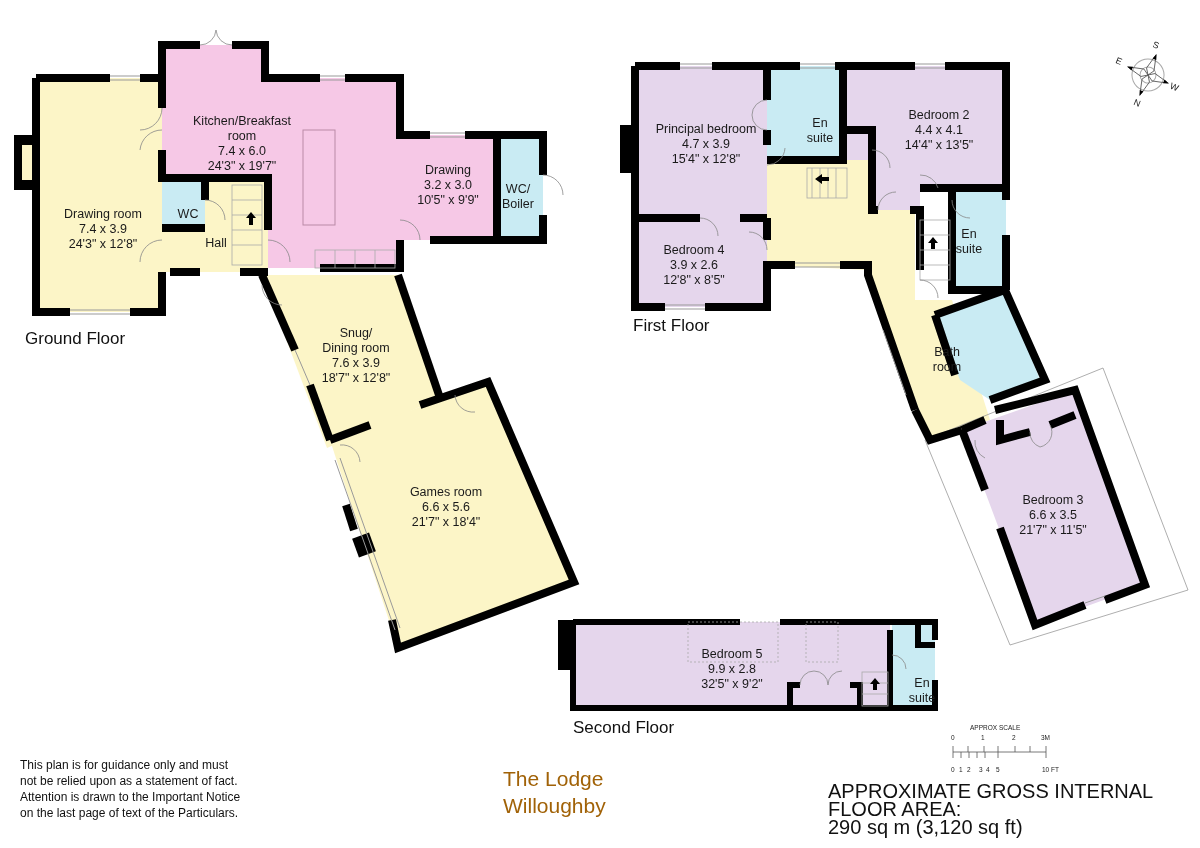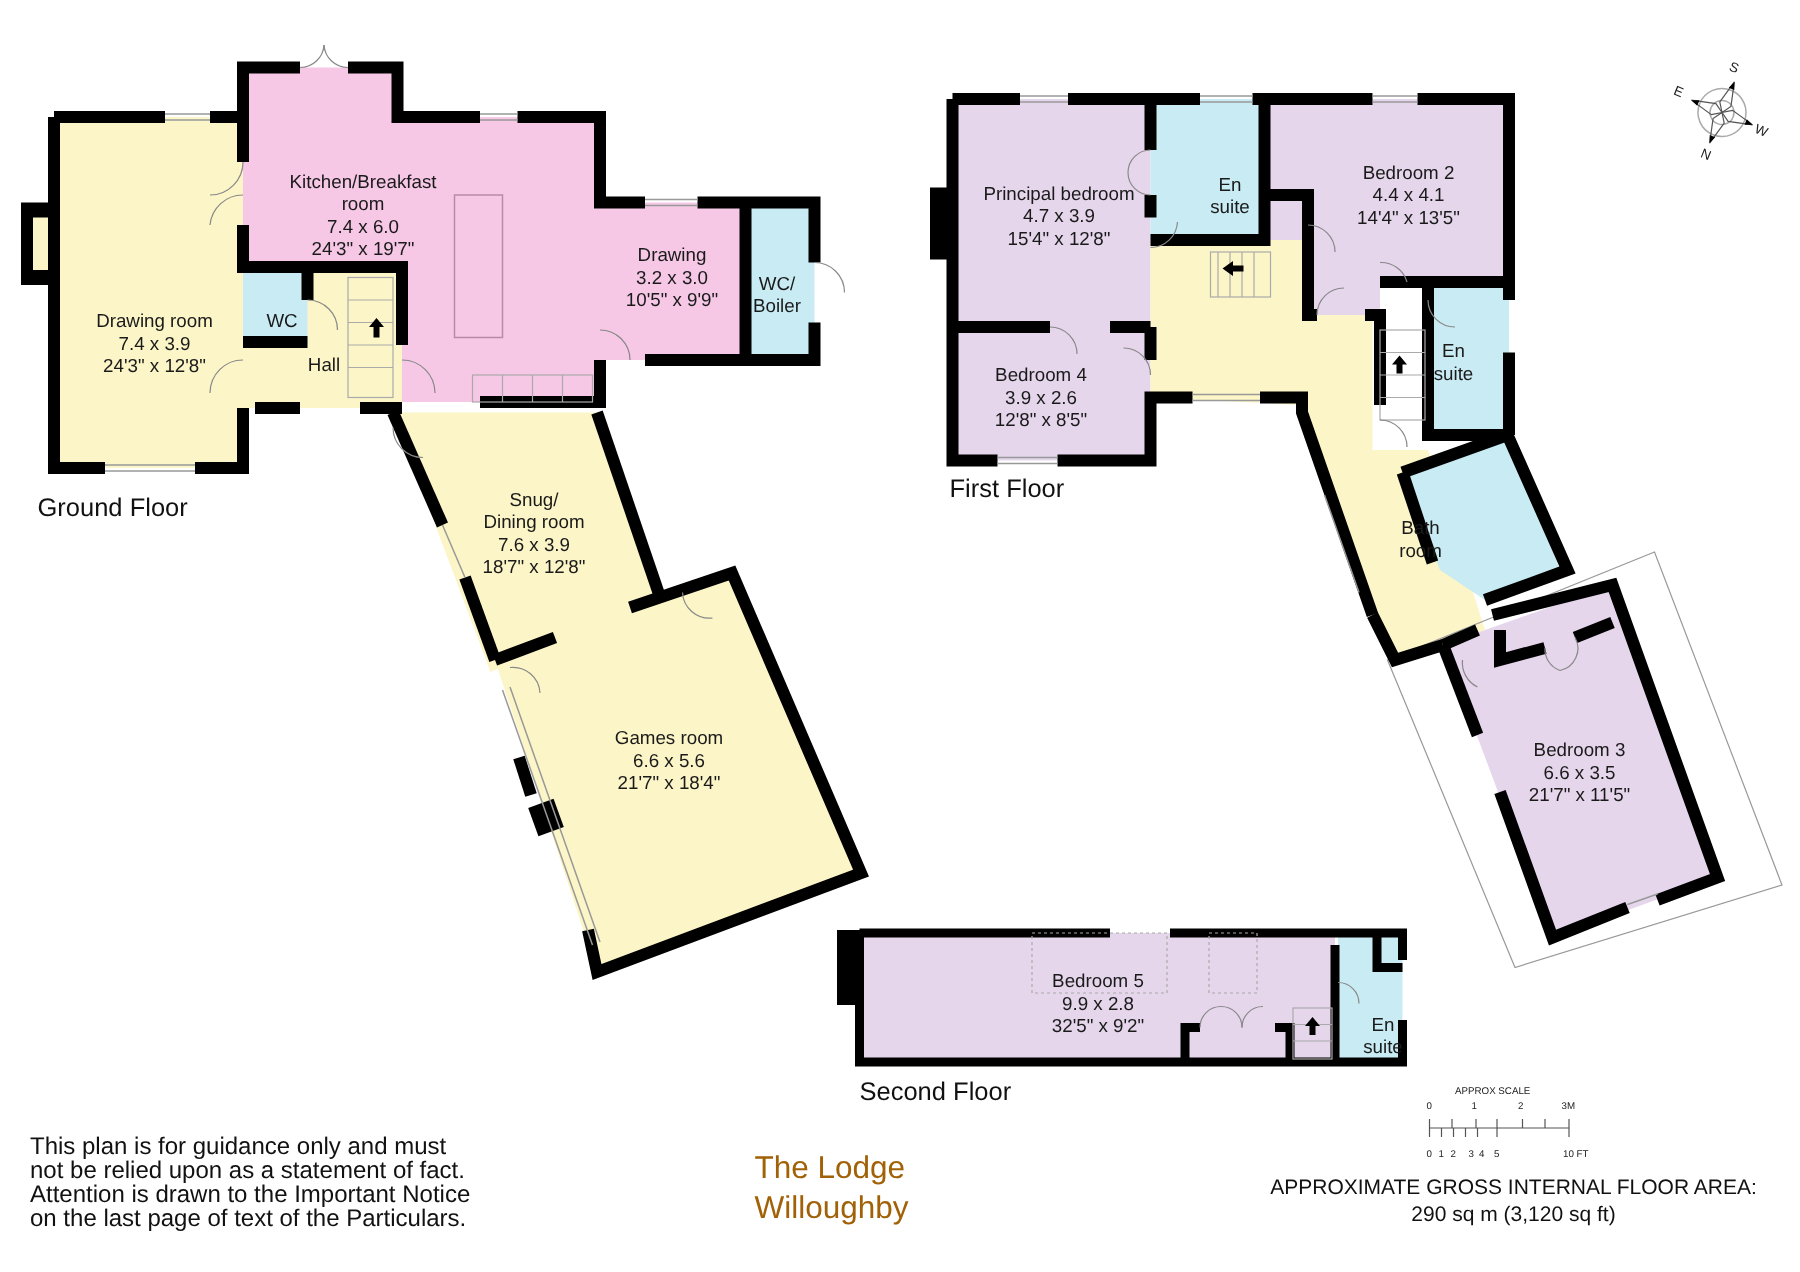--- a/index.html
+++ b/index.html
@@ -1,25 +1,25 @@
 <!DOCTYPE html>
 <html><head>
 <meta charset="utf-8">
 <style>
   html,body{margin:0;padding:0;background:#ffffff;}
   body{width:1200px;height:848px;position:relative;overflow:hidden;font-family:"Liberation Sans",sans-serif;color:#111;}
   #plan{position:absolute;left:0;top:0;width:1200px;height:848px;}
   .lbl{position:absolute;text-align:center;font-size:12.5px;line-height:15px;color:#1a1a1a;white-space:nowrap;transform:translateX(-50%);}
   .lbl span{display:block;}
   .floor-title{position:absolute;font-size:17px;color:#111;white-space:nowrap;}
-  .notice{position:absolute;left:20px;top:757px;font-size:16px;line-height:16px;color:#111;}
+  .notice{position:absolute;left:20px;top:757px;font-size:12px;line-height:16px;color:#111;}
   .notice span{display:block;}
   .prop{position:absolute;left:503px;top:765px;font-size:21px;line-height:27px;color:#a16207;}
   .prop span{display:block;}
-  .area{position:absolute;left:828px;top:782px;width:362px;text-align:center;font-size:14px;line-height:18px;color:#111;}
+  .area{position:absolute;left:828px;top:782px;width:362px;font-size:20px;line-height:18px;color:#111;}
   .area span{display:block;}
   .scale-title{position:absolute;left:970px;top:724px;font-size:6.5px;color:#222;}
   .scale-num{position:absolute;font-size:6.5px;color:#222;}
 </style>
 </head>
 <body>
 
 <svg id="plan" viewBox="0 0 1200 848" xmlns="http://www.w3.org/2000/svg">
 
   <g>

